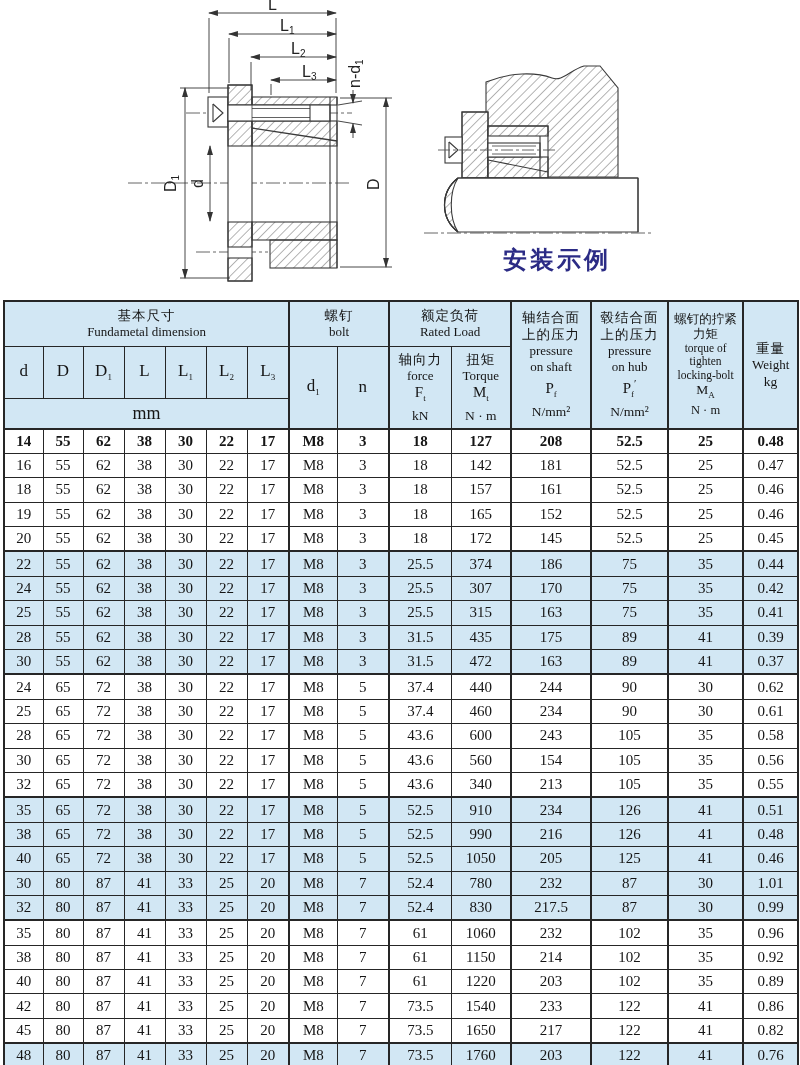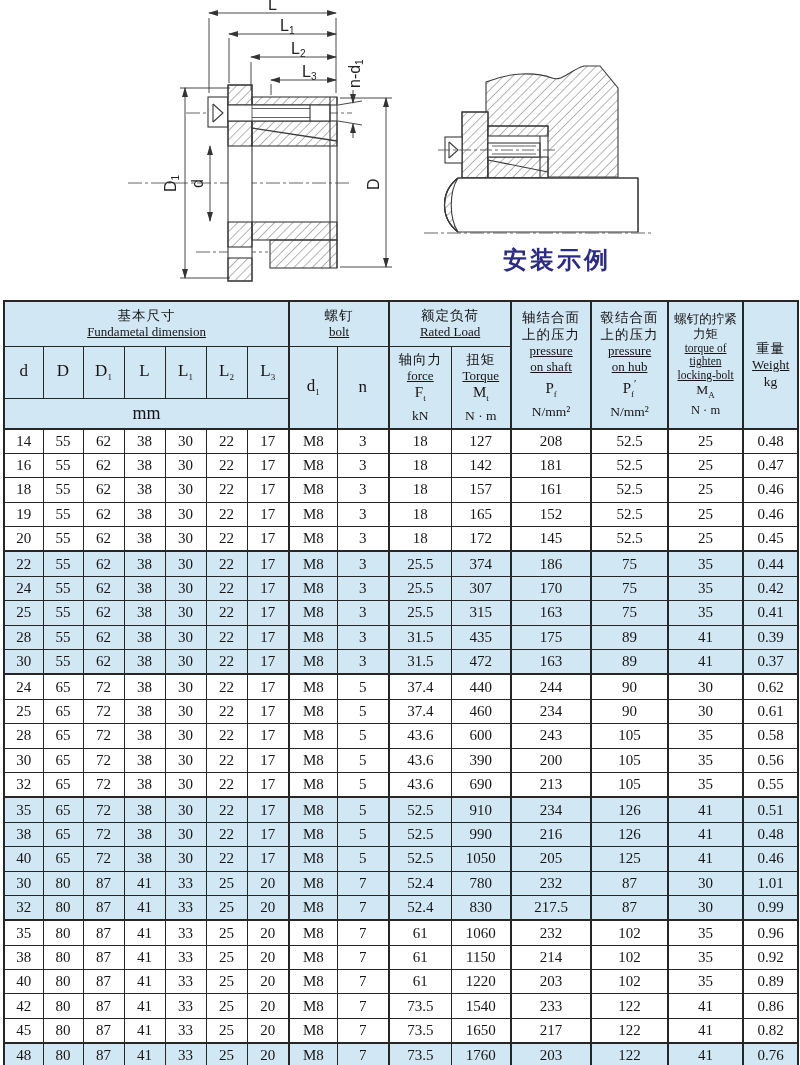--- a/index.html
+++ b/index.html
@@ -15,40 +15,40 @@
     position:absolute; top:300px; left:3px; width:794px;
     border-collapse:collapse; table-layout:fixed;
     border:2px solid #262626;
   }
   .spec th, .spec td {
     border:1px solid #262626; padding:0; text-align:center; vertical-align:middle;
     font-weight:normal; overflow:hidden;
   }
   .spec thead th { background:#d2e7f4; }
   .spec .zh { font-size:13.5px; line-height:17px; letter-spacing:1px; }
-  .spec .en { font-size:13px; line-height:16px;text-decoration:underline; }
+  .spec .en { font-size:13px; line-height:16px; }
   .spec .sym { font-size:15px; line-height:17px;text-align:center; }
   .spec .unit { font-size:13.5px; line-height:17px; }
   .spec .small .zh { font-size:12.5px; line-height:15px; letter-spacing:0;text-align:center; }
   .spec .small .en { font-size:11.5px; line-height:13.5px; }
   .spec .small .sym { font-size:13.5px; line-height:15px; }
   .spec .small .unit { font-size:12.5px; line-height:15px; }
   sub { font-size:9px; }
   .prime { font-size:11px; vertical-align:super; }
   .dimsym { font-size:17px; }
   .mmcell { font-size:18px; height:29px; }
   .r1 { height:45px; }
   .r2 { height:52px; }
   .vstack { display:flex; flex-direction:column; justify-content:center; height:100%; }
   .spread { display:flex; flex-direction:column; justify-content:space-between; height:100%; padding:10px 8px; box-sizing:border-box; }
 
   .spec tbody td { font-size:15px; height:23.4px; background:#fff; }
   .spec tbody tr.shaded td { background:#d2e7f4; }
   .spec tbody tr.group-start td { border-top-width:2px; }
-  .spec tbody tr:first-child td { border-top-width:2px; }
+  .spec tbody tr:first-child td { border-top-width:2px;font-weight:bold; }
   
   .spec tbody td:nth-child(7), .spec tbody td:nth-child(9),
   .spec tbody td:nth-child(11), .spec tbody td:nth-child(12),
   .spec tbody td:nth-child(13), .spec tbody td:nth-child(14),
   .spec thead .sep { border-right-width:2px; }
 </style>
 </head>
 <body>
 
 <div class="sheet">
@@ -509,38 +509,38 @@
           <td>30</td>
           <td>65</td>
           <td>72</td>
           <td>38</td>
           <td>30</td>
           <td>22</td>
           <td>17</td>
           <td>M8</td>
           <td>5</td>
           <td>43.6</td>
-          <td>390</td>
-          <td>200</td>
+          <td>560</td>
+          <td>154</td>
           <td>105</td>
           <td>35</td>
           <td>0.56</td>
         </tr>
         <tr>
           <td>32</td>
           <td>65</td>
           <td>72</td>
           <td>38</td>
           <td>30</td>
           <td>22</td>
           <td>17</td>
           <td>M8</td>
           <td>5</td>
           <td>43.6</td>
-          <td>690</td>
+          <td>340</td>
           <td>213</td>
           <td>105</td>
           <td>35</td>
           <td>0.55</td>
         </tr>
         <tr class="shaded group-start">
           <td>35</td>
           <td>65</td>
           <td>72</td>
           <td>38</td>

